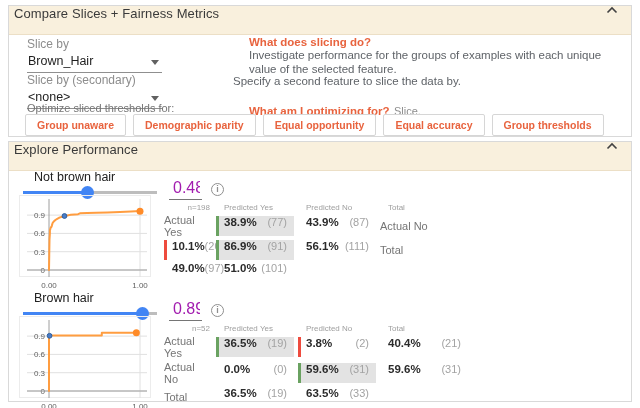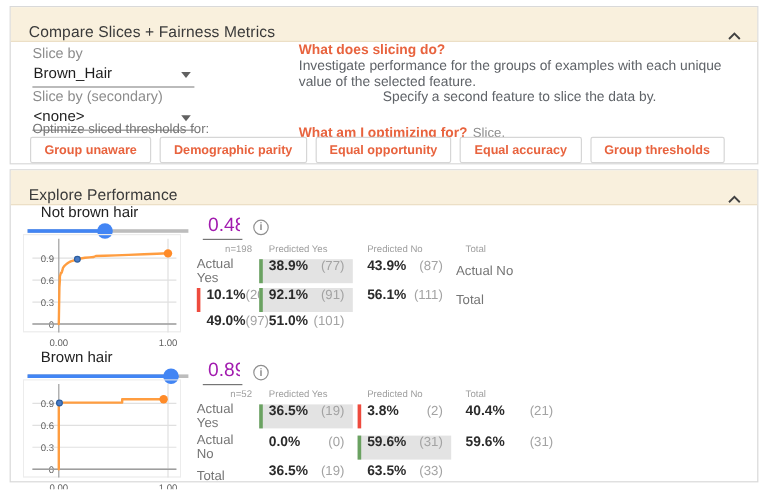--- a/index.html
+++ b/index.html
@@ -4,21 +4,21 @@
 <style>
   * { margin:0; padding:0; box-sizing:border-box; }
   body { background:#fff; font-family:"Liberation Sans", sans-serif; }
   #screen { position:relative; width:640px; height:408px; background:#fff; overflow:hidden; }
 
   .card { position:absolute; left:8px; width:624px; background:#fff; border:1px solid #d9d9d9; }
   #card-compare { top:5px; height:132px; }
   #card-explore { top:141px; height:261px; }
 
   .card-header { height:29px; background:#f9f0dd; border-bottom:1px solid #ecdfc6;
-    display:flex; align-items:flex-end; justify-content:space-between; padding:0 13px 0 15px;gap:30px; }
+    display:flex; align-items:flex-start; justify-content:space-between; padding:0 13px 0 5px;gap:30px; }
   .card-title { font-size:13px; color:#3a3a3a; letter-spacing:.1px; }
   .chev { width:12px; height:8px; cursor:pointer; }
 
   
   .abs { position:absolute; }
   .f-label { font-size:12px; color:#8d8d8d; }
   .select { width:135px; border-bottom:1px solid #8f8f8f; display:flex; justify-content:space-between;
     align-items:center; padding:3px 3px 4px 1px; font-size:12.5px; color:#1e1e1e; cursor:pointer; }
   .arrow-down { width:0; height:0; border-left:4px solid transparent; border-right:4px solid transparent;
     border-top:5px solid #616161; margin-top:2px; }
@@ -88,21 +88,21 @@
       </div>
     </div>
 
     <div class="abs opt-label" style="left:18px; top:96px;">Optimize sliced thresholds for:</div>
 
     <div class="abs" style="left:240px; top:30px;">
       <div class="help-title">What does slicing do?</div>
       <div class="help-text">Investigate performance for the groups of examples with each unique value of the selected feature.</div>
     </div>
 
-    <div class="abs help-text" style="left:244px; top:68px;text-align:center;">Specify a second feature to slice the data by.</div>
+    <div class="abs help-text" style="left:224px; top:68px;">Specify a second feature to slice the data by.</div>
 
     <div class="abs" style="left:240px; top:95px;">
       <span class="help-title">What am I optimizing for?</span>
       <span class="more-link">Slice.</span>
     </div>
 
     <div class="abs btn-row" style="left:16px; top:108px;">
       <button class="fair-btn">Group unaware</button>
       <button class="fair-btn">Demographic parity</button>
       <button class="fair-btn">Equal opportunity</button>
@@ -165,21 +165,21 @@
           <span class="pct">43.9%</span>
           <span class="cnt">(87)</span>
         </div>
 
         <div class="cmx-lbl">Actual No</div>
         <div class="cell br">
           <span class="pct">10.1%</span>
           <span class="cnt">(20)</span>
         </div>
         <div class="cell shaded bg">
-          <span class="pct">92.1%</span>
+          <span class="pct">86.9%</span>
           <span class="cnt">(91)</span>
         </div>
         <div class="cell">
           <span class="pct">56.1%</span>
           <span class="cnt">(111)</span>
         </div>
 
         <div class="cmx-lbl">Total</div>
         <div class="cell">
           <span class="pct">49.0%</span>

